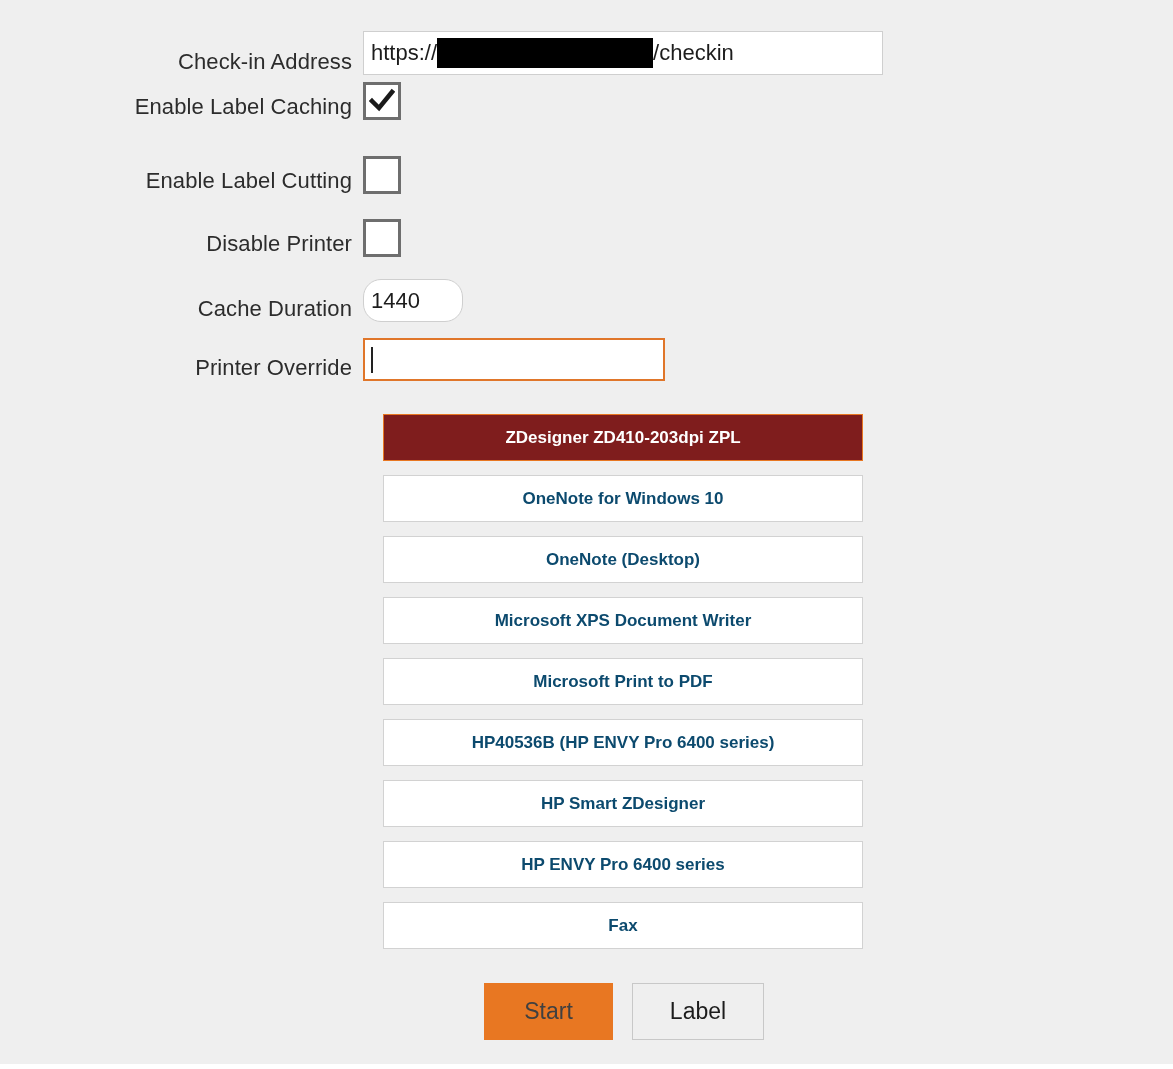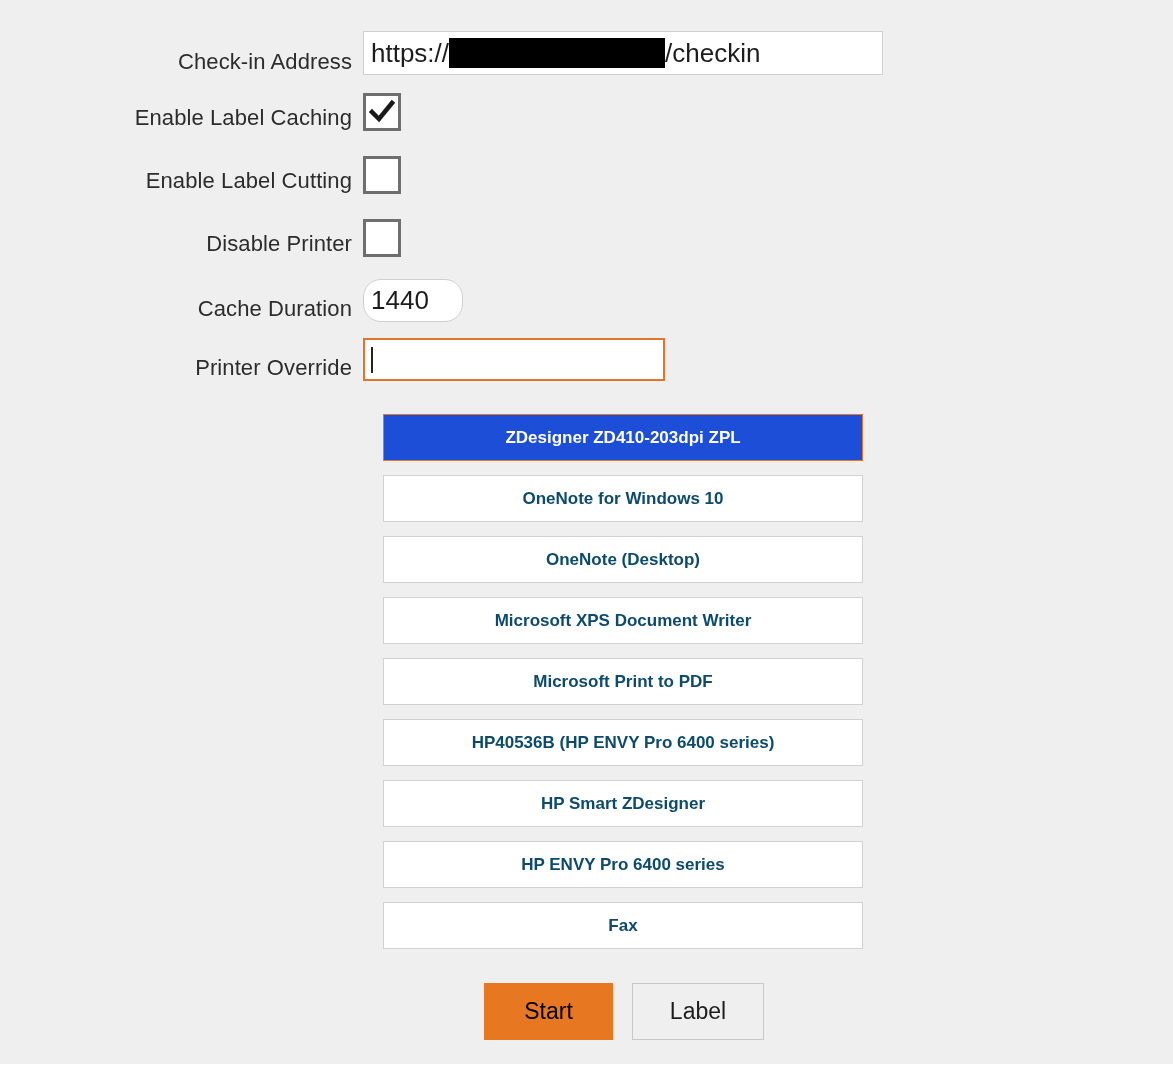--- a/index.html
+++ b/index.html
@@ -44,21 +44,21 @@
     align-items: center;
   }
 
   
   .text-input {
     background: #ffffff;
     border: 1px solid #cfcfcf;
     box-sizing: border-box;
     display: flex;
     align-items: center;
-    font-size: 26px;
+    font-size: 22px;
     color: #1c1c1c;
     padding-left: 7px;
     overflow: hidden;
     white-space: nowrap;
   }
   .text-input.focused {
     border: 2px solid #e0762a;
   }
   #checkin-input {
     width: 520px;
@@ -121,21 +121,21 @@
     background: #ffffff;
     border: 1px solid #d2d2d2;
     display: flex;
     align-items: center;
     justify-content: center;
     font-size: 17px;
     color: #0c4a6e;
     font-weight: 600;
   }
   .printer-item.selected {
-    background: #1d4ed8;
+    background: #7f1d1d;
     border: 1px solid #e87722;
     color: #ffffff;
     font-weight: 700;
   }
 
   
   #actions {
     position: absolute;
     left: 484px;
     top: 983px;
@@ -147,21 +147,21 @@
     height: 57px;
     font-size: 23px;
     display: flex;
     align-items: center;
     justify-content: center;
     font-family: "Liberation Sans", sans-serif;
   }
   #start-button {
     width: 129px;
     background: #e87722;
-    color: #000000;
+    color: #404040;
     border: none;
     margin-right: 19px;
   }
   #cancel-button {
     width: 132px;
     background: #efefef;
     color: #1c1c1c;
     border: 1px solid #c8c8c8;
   }
   .bottom-strip {
@@ -182,21 +182,21 @@
     <div class="field-label">Check-in Address</div>
     <div class="field-zone">
       <div class="text-input" id="checkin-input">
         <span>https://</span>
           <span class="redaction"></span>
           <span>/checkin</span>
       </div>
     </div>
   </div>
 
-  <div class="form-row" style="top:93px;">
+  <div class="form-row" style="top:82px;">
     <div class="field-label">Enable Label Caching</div>
     <div class="field-zone">
       <div class="checkbox">
         <svg class="tick" viewBox="0 0 26 26" xmlns="http://www.w3.org/2000/svg">
           <path d="M3 13 L10 20 L23 4" stroke="#1a1a1a" stroke-width="4.5" fill="none" stroke-linecap="square"></path>
         </svg>
       </div>
     </div>
   </div>
 

